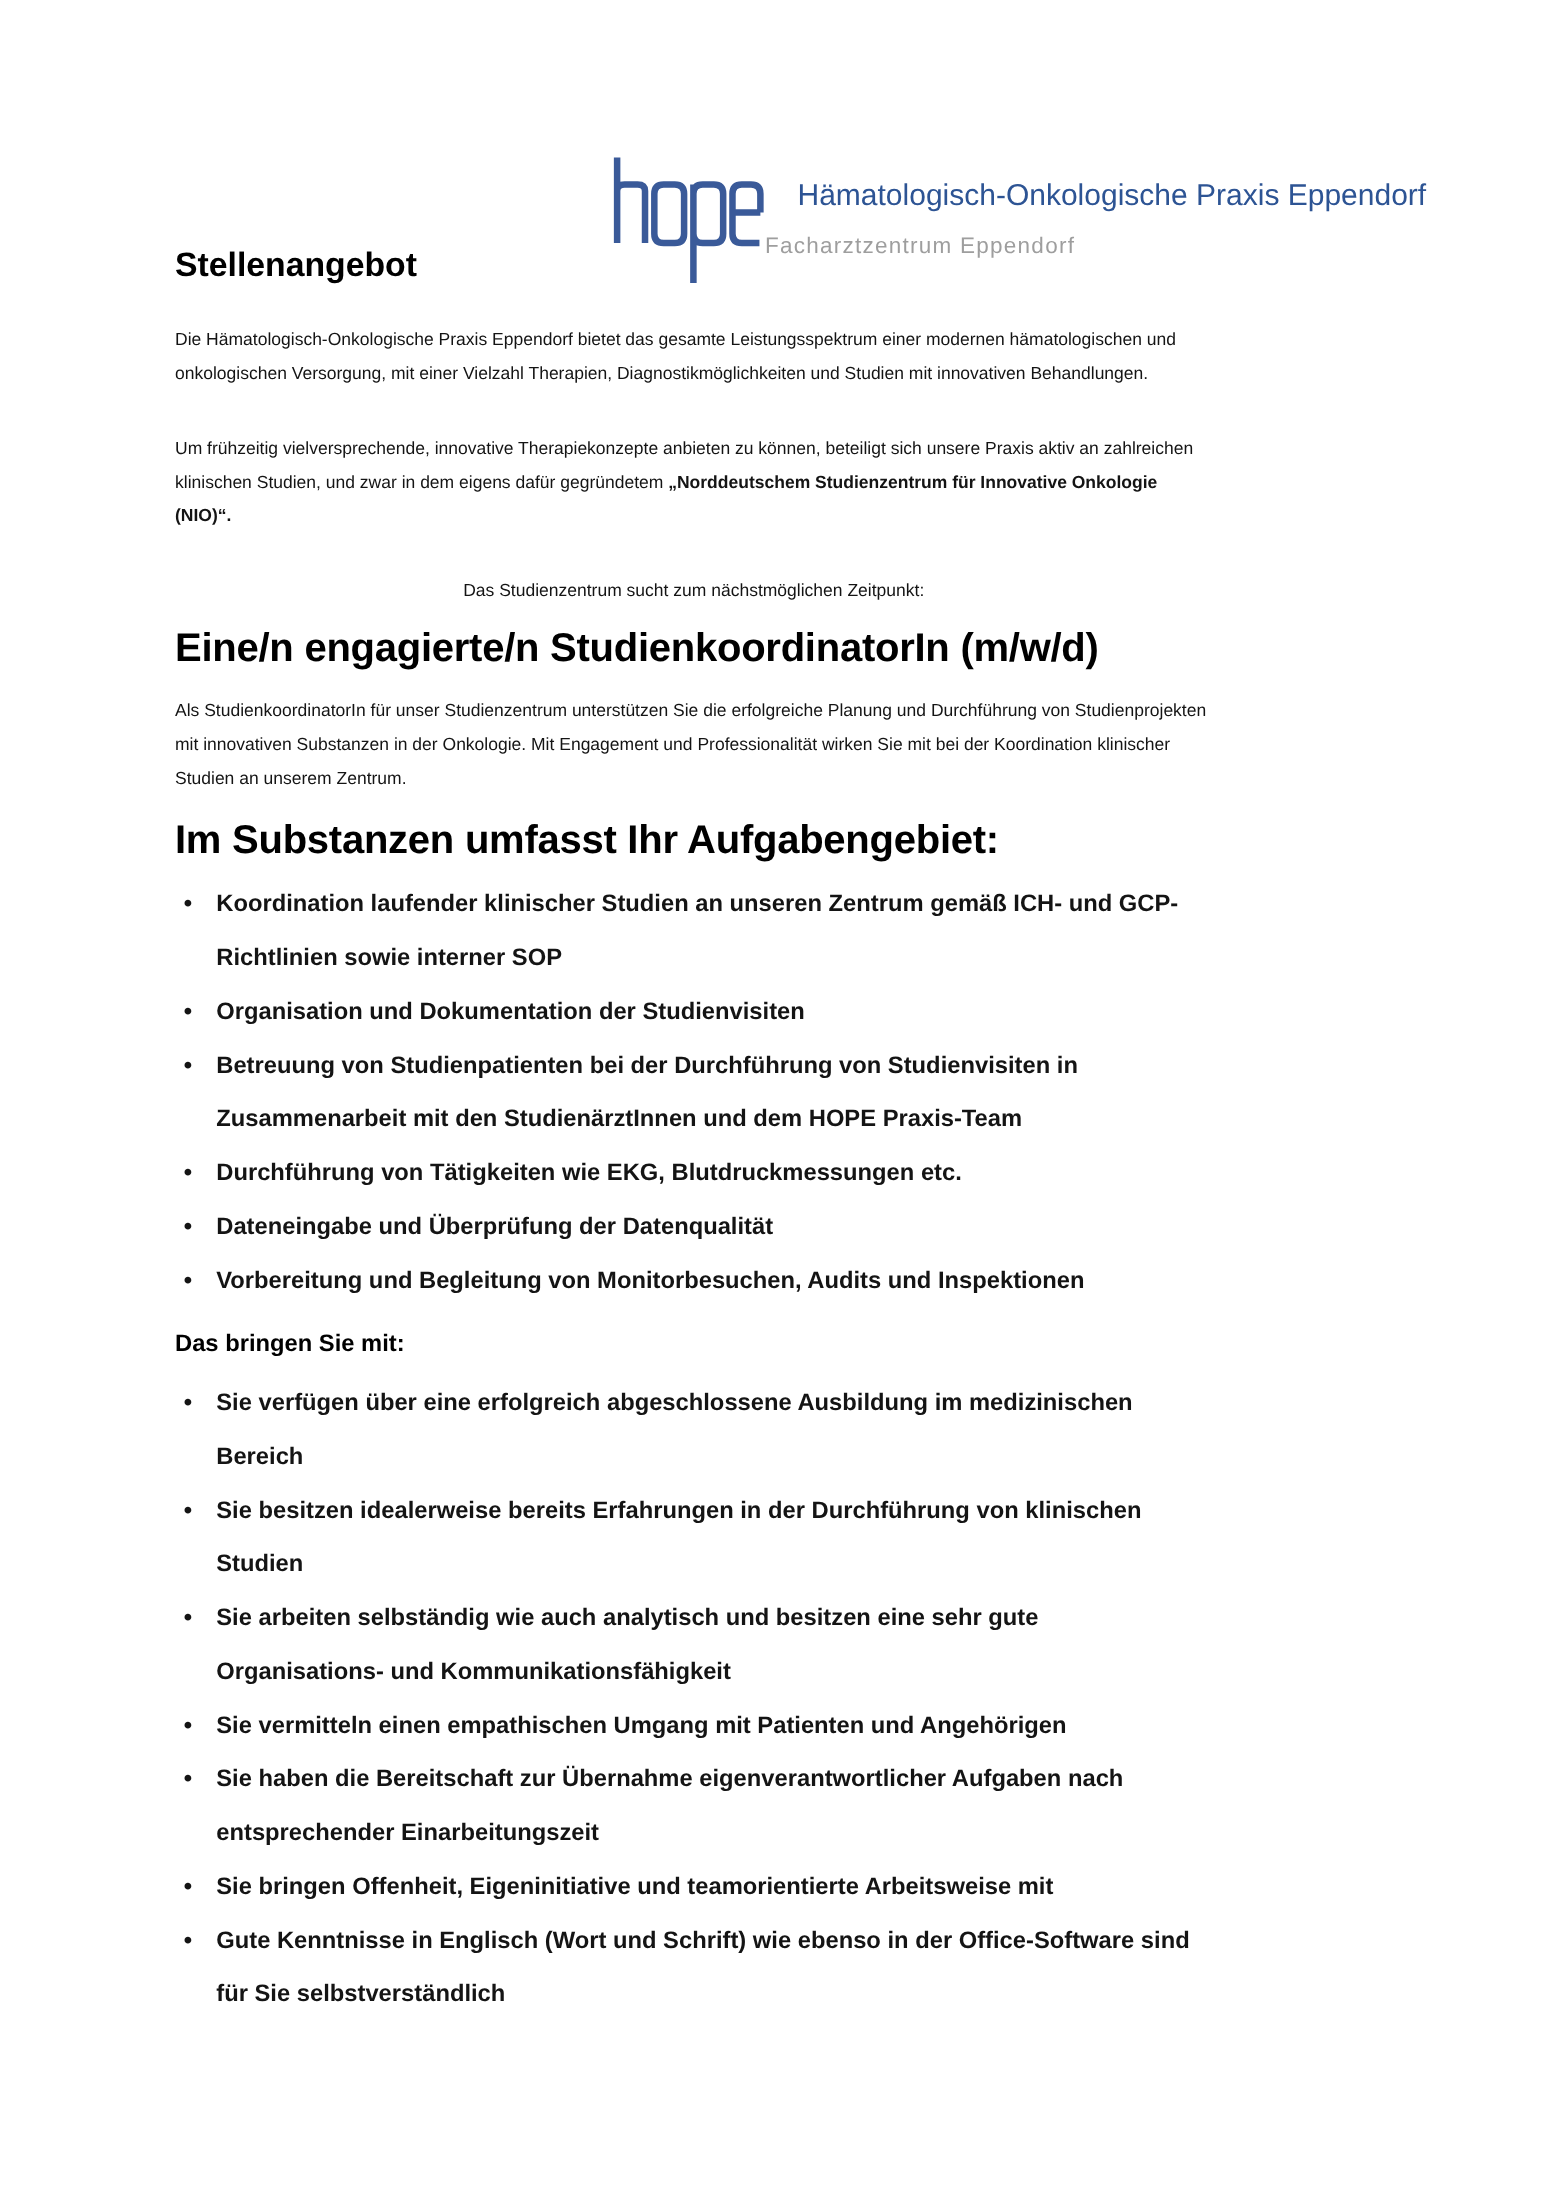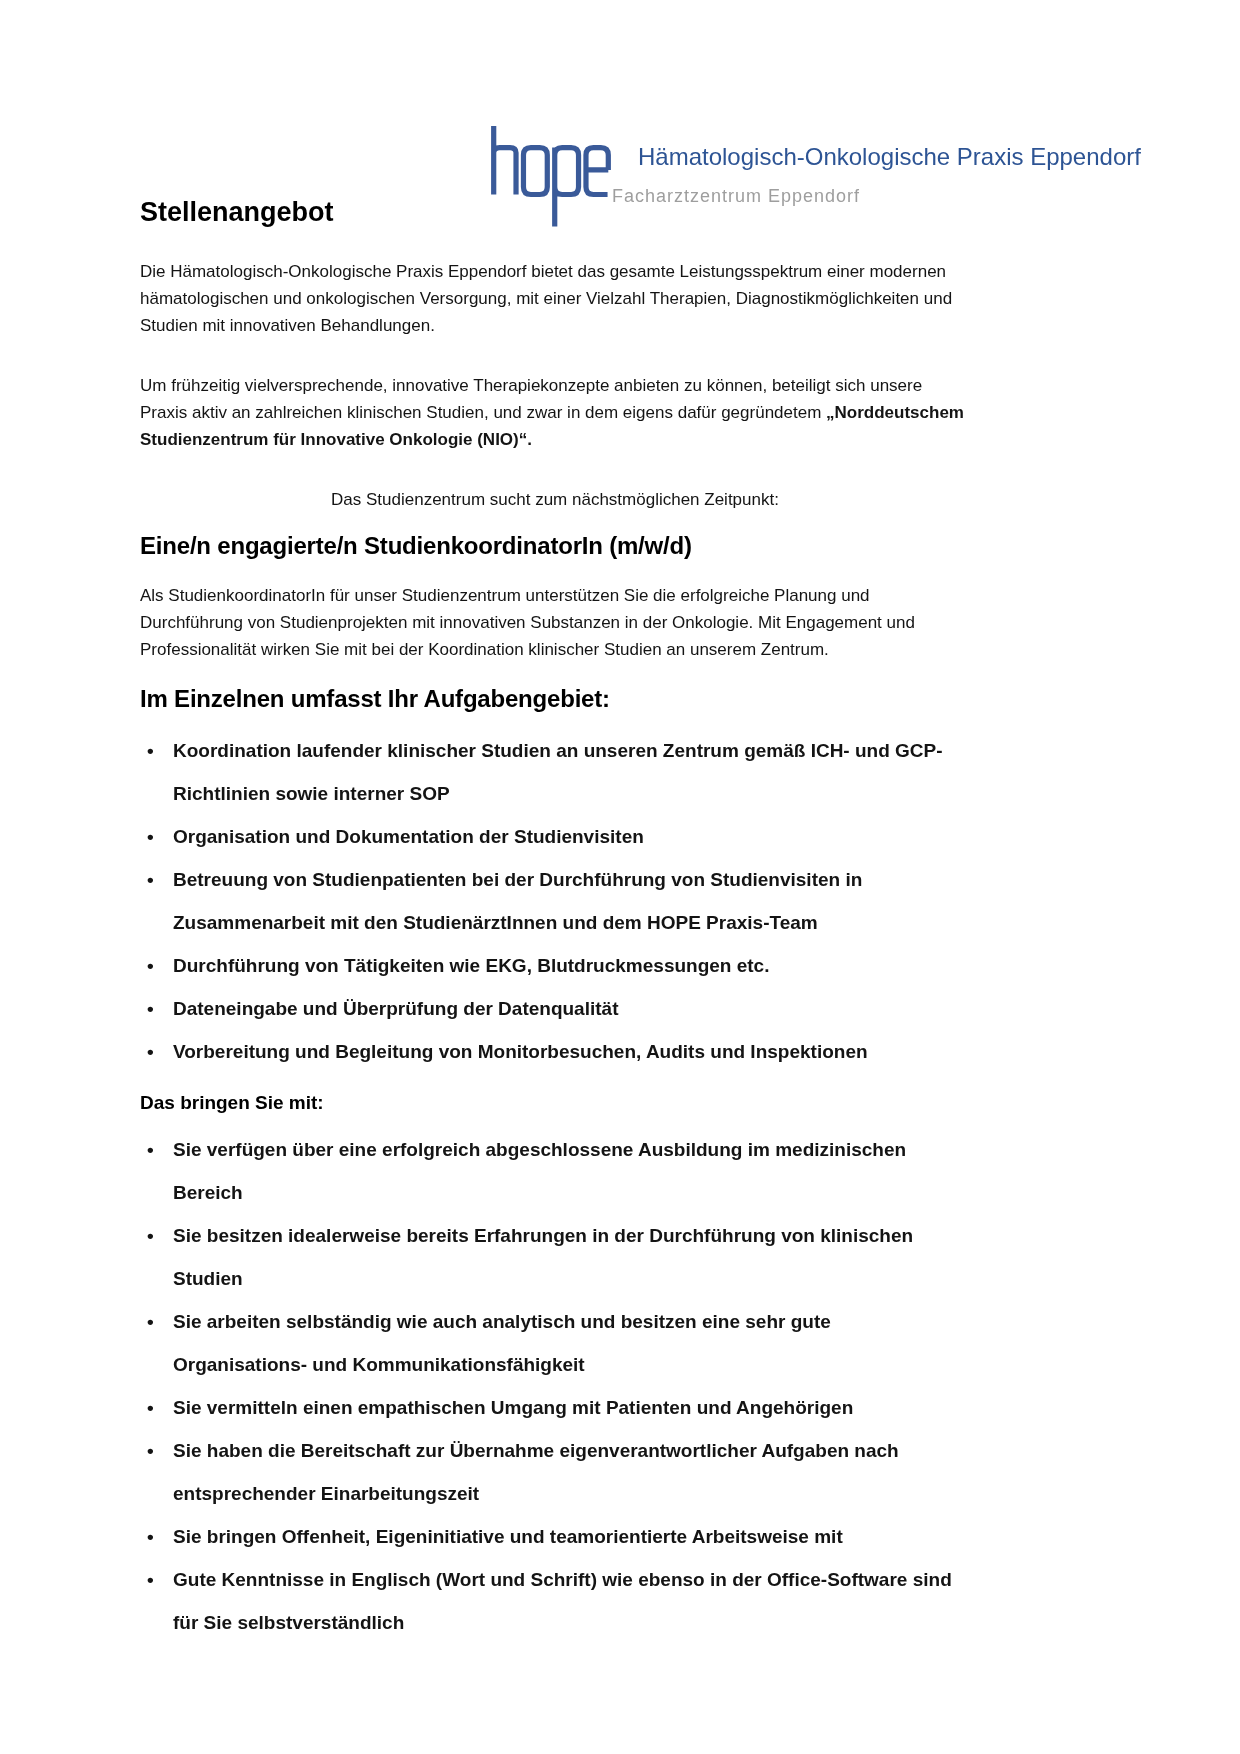--- a/index.html
+++ b/index.html
@@ -25,25 +25,25 @@
     font-size:18px; line-height:20px; letter-spacing:1px;
     white-space:nowrap;
   }
   .doc-title {
     position:absolute; left:140px; top:197px;
     font-size:27px; line-height:31px; font-weight:bold; color:#000;
     white-space:nowrap;
   }
   
   .content { position:absolute; left:140px; top:258px; width:830px; }
-  .para { font-size:17px; line-height:27px; margin:0; }
+  .para { font-size:14px; line-height:27px; margin:0; }
   .para + .para { margin-top:33px; }
   .lead-in { margin-top:33px;text-align:center; }
   .h2 {
-    font-size:24px; line-height:35px; font-weight:bold; color:#000;
+    font-size:32px; line-height:35px; font-weight:bold; color:#000;
     margin:0; letter-spacing:-0.2px;
   }
   .h2.position-heading { margin-top:15px; }
   .position-desc { margin-top:19px; }
   .h2.tasks-heading { margin-top:18px; }
   ul.bullets { margin:0; padding:0; list-style:none;font-weight:bold; }
   ul.bullets.tasks { margin-top:13px; }
   ul.bullets.profile { margin-top:12px; }
   ul.bullets li {
     position:relative;
@@ -91,21 +91,21 @@
     <p class="para">Die Hämatologisch-Onkologische Praxis Eppendorf bietet das gesamte Leistungsspektrum einer modernen hämatologischen und onkologischen Versorgung, mit einer Vielzahl Therapien, Diagnostikmöglichkeiten und Studien mit innovativen Behandlungen.</p>
 
     <p class="para"><span>Um frühzeitig vielversprechende, innovative Therapiekonzepte anbieten zu können, beteiligt sich unsere Praxis aktiv an zahlreichen klinischen Studien, und zwar in dem eigens dafür gegründetem </span><span class="bold-inline">„Norddeutschem Studienzentrum für Innovative Onkologie (NIO)“.</span></p>
 
     <p class="para lead-in">Das Studienzentrum sucht zum nächstmöglichen Zeitpunkt:</p>
 
     <h2 class="h2 position-heading">Eine/n engagierte/n StudienkoordinatorIn (m/w/d)</h2>
 
     <p class="para position-desc">Als StudienkoordinatorIn für unser Studienzentrum unterstützen Sie die erfolgreiche Planung und Durchführung von Studienprojekten mit innovativen Substanzen in der Onkologie. Mit Engagement und Professionalität wirken Sie mit bei der Koordination klinischer Studien an unserem Zentrum.</p>
 
-    <h2 class="h2 tasks-heading">Im Einzelnen umfasst Ihr Aufgabengebiet:</h2>
+    <h2 class="h2 tasks-heading">Im Substanzen umfasst Ihr Aufgabengebiet:</h2>
 
     <ul class="bullets tasks">
         <li>Koordination laufender klinischer Studien an unseren Zentrum gemäß ICH- und GCP-Richtlinien sowie interner SOP</li>
         <li>Organisation und Dokumentation der Studienvisiten</li>
         <li>Betreuung von Studienpatienten bei der Durchführung von Studienvisiten in Zusammenarbeit mit den StudienärztInnen und dem HOPE Praxis-Team</li>
         <li>Durchführung von Tätigkeiten wie EKG, Blutdruckmessungen etc.</li>
         <li>Dateneingabe und Überprüfung der Datenqualität</li>
         <li>Vorbereitung und Begleitung von Monitorbesuchen, Audits und Inspektionen</li>
       </ul>
 

